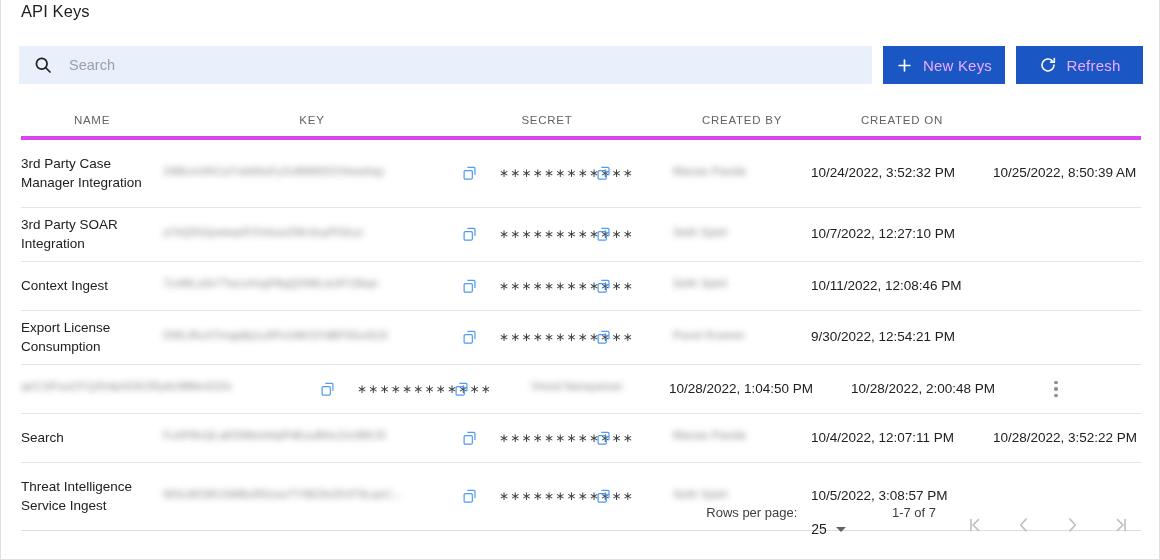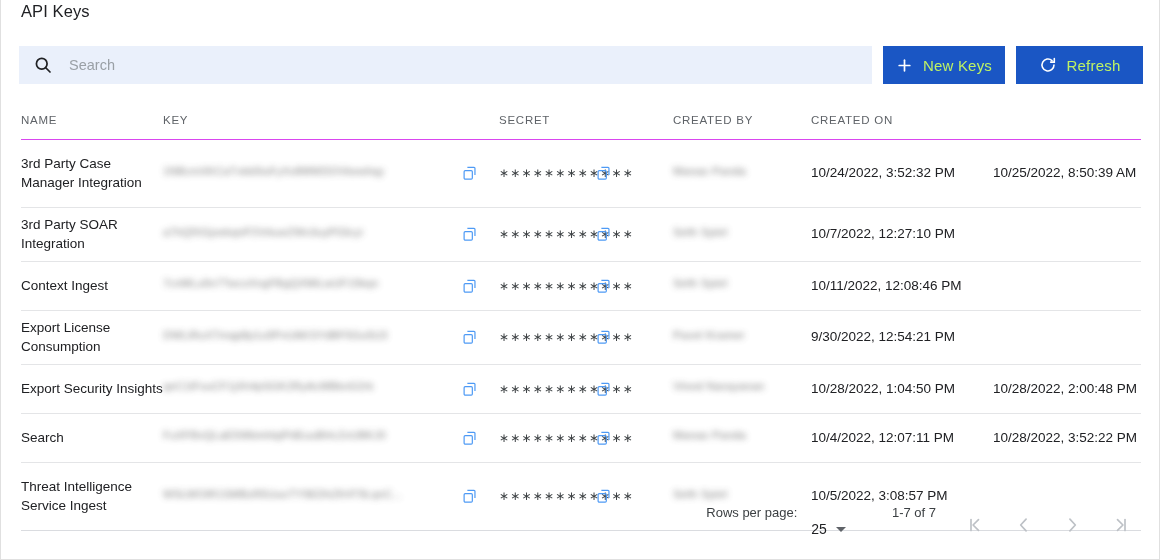--- a/index.html
+++ b/index.html
@@ -50,21 +50,21 @@
     font-family: "Liberation Sans", sans-serif;
     font-size: 14.5px;
     color: #3c4043;
     width: 100%;
   }
   .search-input::placeholder { color: #9aa0a6; }
 
   .btn {
     flex: none;
     background: #1a56c4;
-    color: #bef264;
+    color: #f0abfc;
     border: none;
     display: flex;
     align-items: center;
     justify-content: center;
     gap: 10px;
     font-family: "Liberation Sans", sans-serif;
     font-size: 15px;
     cursor: pointer;
     letter-spacing: .2px;
   }
@@ -74,24 +74,25 @@
 
   
   .table { position: absolute; left: 0; top: 100px; width: 1160px; }
   .row {
     display: flex;
     align-items: center;
     padding: 0 20px;
   }
   .thead {
     height: 40px;
-    border-bottom: 1px solid #d946ef;
+    border-bottom: 4px solid #d946ef;
     margin: 0 20px;
     padding: 0;
     align-items: flex-start;
+    text-align: center;
   }
   .th {
     font-size: 11.5px;
     letter-spacing: .75px;
     color: #5f6368;
     padding-top: 14px;
     white-space: nowrap;
   }
   .tr { border-bottom: 1px solid #e4e5e7; margin: 0 20px; padding: 0; }
   .tr:last-child { border-bottom: 1px solid #dadce0; }
@@ -344,21 +345,20 @@
           <div class="c-last cell date-cell"></div>
           <div class="c-menu">
             <button class="kebab">
               <i></i>
               <i></i>
               <i></i>
             </button>
           </div>
         </div>
         <div class="row tr" style="min-height: 49px;">
-          <div class="c-name cell name-cell" style="padding: 0px;">Export Security Insights</div>
           <div class="c-key cell"><span class="redacted">qeC1tFsuCF1jXh4pSGK2RyAcMBknG2rk</span></div>
           <div class="c-kcopy">
             <button class="copy-btn">
               <svg width="17" height="17" viewBox="0 0 24 24" fill="none" stroke="#4e9af5" stroke-width="1.7" stroke-linejoin="round">
                 <path d="M9 3.3h9.4a1.3 1.3 0 0 1 1.3 1.3V14"></path>
                 <rect x="4.4" y="7.9" width="11.6" height="12" rx="1.6"></rect>
               </svg>
             </button>
           </div>
           <div class="c-secret cell"><span class="secret-dots">∗∗∗∗∗∗∗∗∗∗∗∗</span></div>

